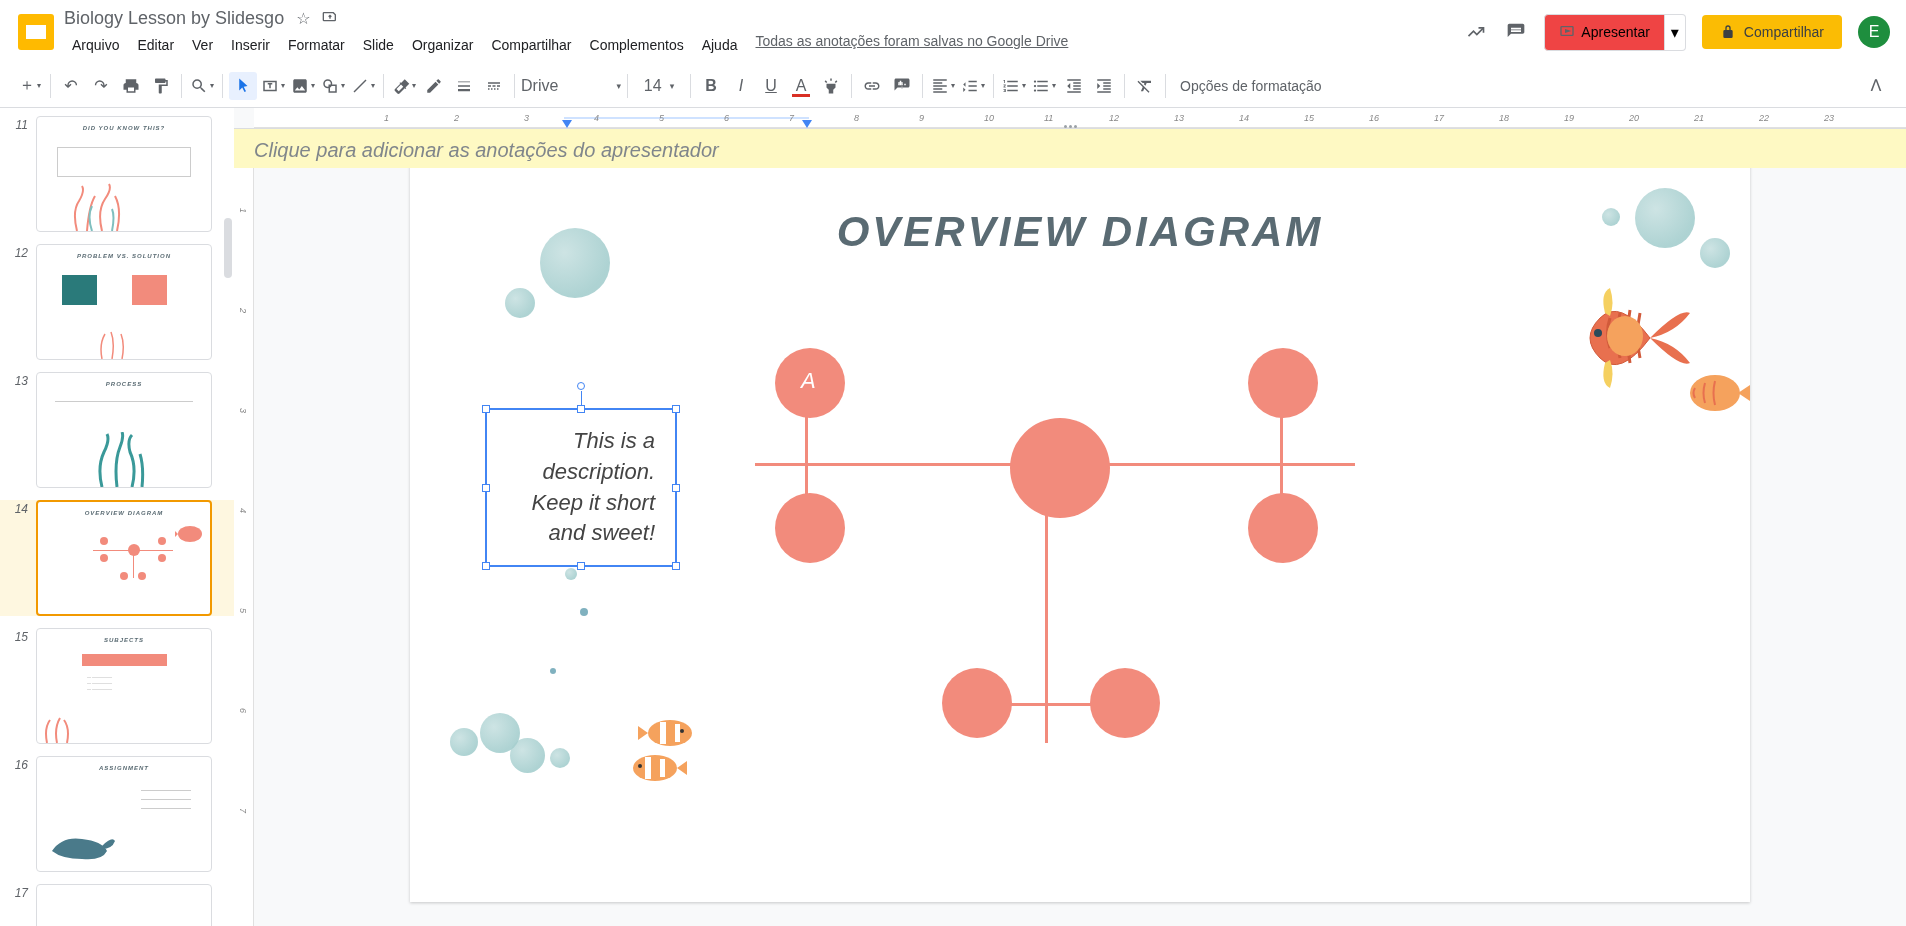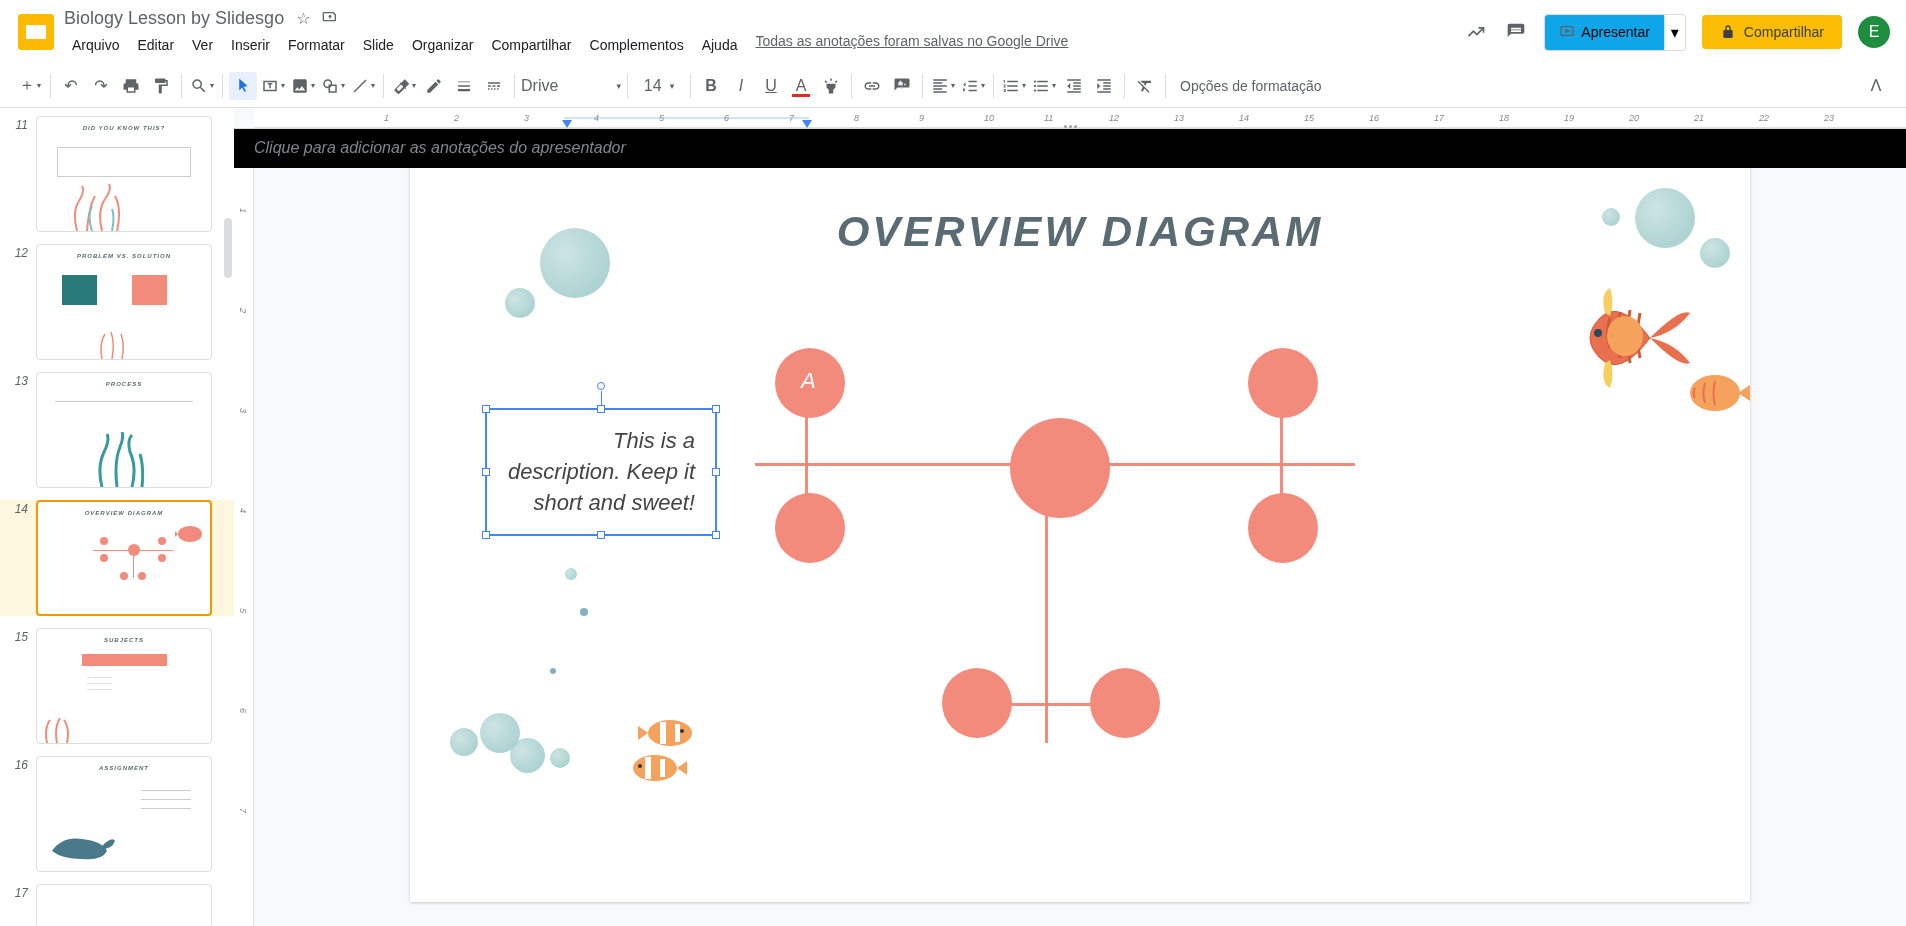--- a/index.html
+++ b/index.html
@@ -9,21 +9,21 @@
 .header { display: flex; align-items: center; padding: 8px 16px; height: 64px; }
 .logo { width: 40px; height: 40px; display: flex; align-items: center; justify-content: center; margin-right: 8px; }
 .title-area { flex: 1; }
 .doc-title { font-size: 18px; color: #5f6368; display: flex; align-items: center; gap: 12px; }
 .star-icon, .move-icon { color: #5f6368; font-size: 16px; }
 .menu-bar { display: flex; gap: 2px; margin-top: 4px; }
 .menu-item { padding: 4px 8px; font-size: 14px; color: #202124; cursor: pointer; border-radius: 3px; }
 .save-status { font-size: 14px; color: #5f6368; text-decoration: underline; margin-left: 8px; }
 .header-right { display: flex; align-items: center; gap: 16px; }
 .hdr-icon { width: 24px; height: 24px; display: flex; align-items: center; justify-content: center; color: #5f6368; cursor: pointer; font-size: 20px; }
-.present-btn { display: flex; align-items: center; gap: 6px; border: 1px solid #dadce0; border-radius: 4px; padding: 8px 14px; font-size: 14px; cursor: pointer; background: #0ea5e9; }
+.present-btn { display: flex; align-items: center; gap: 6px; border: 1px solid #dadce0; border-radius: 4px; padding: 8px 14px; font-size: 14px; cursor: pointer; background: #ef4444; }
 .present-group { display: flex; }
 .present-drop { border: 1px solid #dadce0; border-left: none; border-radius: 0 4px 4px 0; padding: 8px 6px; background: #fff; cursor: pointer; }
 .present-btn { border-radius: 4px 0 0 4px; }
 .share-btn { background: #fbbc04; color: #3c4043; padding: 9px 18px; border-radius: 4px; font-size: 14px; font-weight: 500; cursor: pointer; display: flex; align-items: center; gap: 8px; }
 .avatar { width: 32px; height: 32px; border-radius: 50%; background: #1e8e3e; color: #fff; display: flex; align-items: center; justify-content: center; font-weight: 500; }
 
 
 .toolbar { display: flex; align-items: center; padding: 4px 16px; border-bottom: 1px solid #dadce0; height: 44px; gap: 2px; }
 .tb-btn { min-width: 28px; height: 28px; display: flex; align-items: center; justify-content: center; cursor: pointer; border-radius: 3px; color: #5f6368; position: relative; }
 .tb-sep { width: 1px; height: 24px; background: #dadce0; margin: 0 4px; }
@@ -66,21 +66,21 @@
 .sel-rotate::after { content:''; position: absolute; width: 1px; height: 14px; background: #4285f4; left: 3px; top: 8px; }
 @keyframes blink { 50% { opacity: 0; } }
 
 .diagram-line { position: absolute; background: #f28b7c; }
 .diagram-circle { position: absolute; background: #f28b7c; border-radius: 50%; }
 .circle-label { position: absolute; color: #fff; font-size: 22px; font-weight: 500; }
 
 .bubble { position: absolute; border-radius: 50%; background: radial-gradient(circle at 35% 35%, #b8d8d8 0%, #8bc0c0 70%); opacity: 0.7; }
 
 
-.notes-bar { height: 40px; background: #000000; border-top: 1px solid #dadce0; padding: 10px 20px; font-size: 16px; color: #80868b; position: relative; }
+.notes-bar { height: 40px; background: #fef9c3; border-top: 1px solid #dadce0; padding: 10px 20px; font-size: 20px; color: #80868b; position: relative; }
 .notes-handle { position: absolute; top: -4px; left: 50%; transform: translateX(-50%); width: 30px; height: 4px; display: flex; gap: 2px; justify-content: center; }
 .notes-handle span { width: 3px; height: 3px; background: #9aa0a6; border-radius: 50%; }
 
 
 .sb-scroll { position: absolute; right: 2px; top: 4px; width: 8px; height: 60px; background: #dadce0; border-radius: 4px; }
 
 
 .th-title { font-size: 6px; color: #5a6b73; font-weight: bold; text-align: center; margin-top: 8px; letter-spacing: 1px; }
 .mini-circle { position: absolute; background: #f28b7c; border-radius: 50%; }
 .mini-line { position: absolute; background: #f28b7c; }
@@ -494,21 +494,21 @@
           <circle cx="62" cy="23" r="2" fill="#333"></circle>
           <ellipse cx="35" cy="60" rx="22" ry="13" fill="#f5a25d"></ellipse>
           <rect x="25" y="49" width="6" height="22" fill="#fff"></rect>
             <rect x="40" y="51" width="5" height="18" fill="#fff"></rect>
           <path d="M57 60 L67 53 L67 67 Z" fill="#f5a25d"></path>
           <circle cx="20" cy="58" r="2" fill="#333"></circle>
         </svg>
 
         <div class="slide-title">OVERVIEW DIAGRAM</div>
 
-        <div class="textbox-selected" style="left:75px;top:260px;width:232px;">
+        <div class="textbox-selected" style="left:75px;top:260px;width:192px;">
           <div class="sel-rotate"></div>
           <div class="sel-handle tl"></div><div class="sel-handle tm"></div><div class="sel-handle tr"></div>
           <div class="sel-handle ml"></div><div class="sel-handle mr"></div>
           <div class="sel-handle bl"></div><div class="sel-handle bm"></div><div class="sel-handle br"></div>
           <span>This is a description. Keep it short and sweet!</span>
         </div>
 
         <div class="diagram-line" style="left:345px;top:315px;width:600px;height:3px;"></div>
         <div class="diagram-line" style="left:395px;top:220px;width:3px;height:190px;"></div>
         <div class="diagram-line" style="left:870px;top:220px;width:3px;height:190px;"></div>

